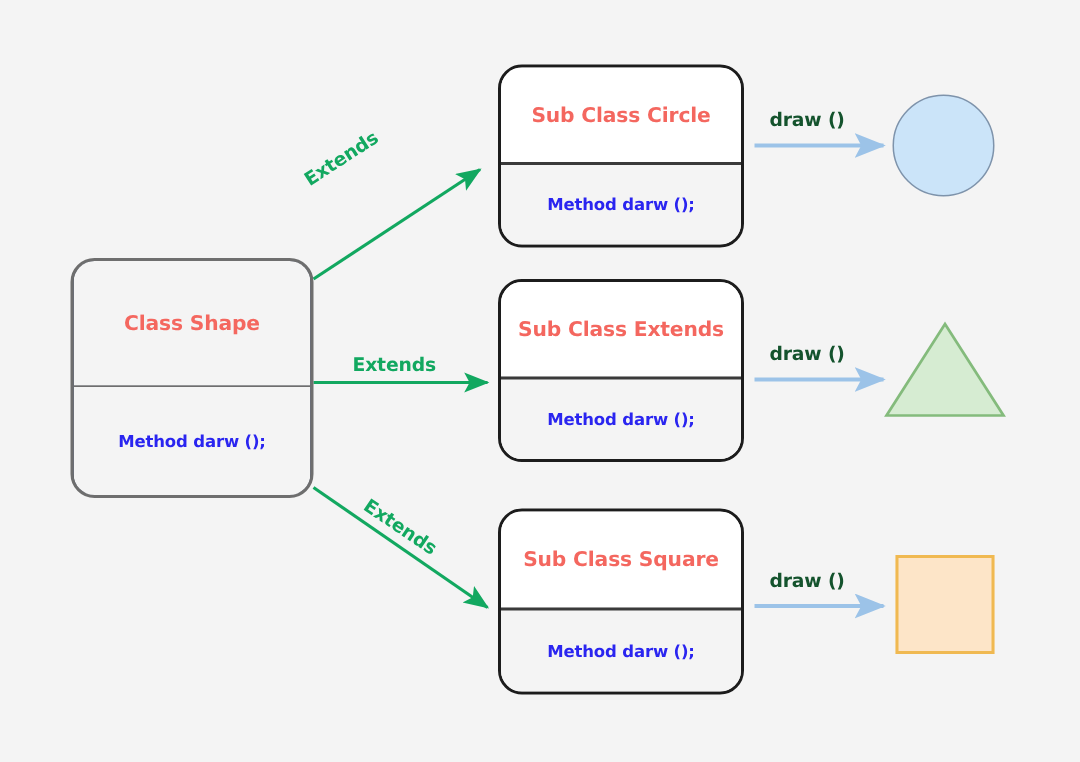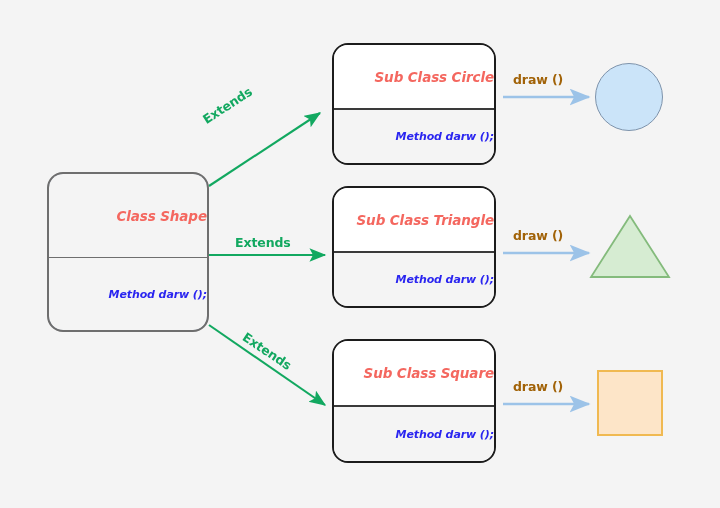--- a/index.html
+++ b/index.html
@@ -40,23 +40,22 @@
     border: 2px solid #6e6e6e;
     background: #0f172a;
   }
   .class-box.sub {
     border: 2.5px solid #1c1c1c;
     background: #f4f4f4;
   }
   .compartment {
     display: flex;
     align-items: center;
-    justify-content: flex-end;
+    justify-content: center;
     box-sizing: border-box;
-    font-style: italic;
   }
   .class-box.sub .compartment.head {
     background: #ffffff;
   }
   .class-box.sub .compartment.body {
     background: #f4f4f4;
     border-top: 2.5px solid #3a3a3a;
   }
   .class-box.base .compartment.head {
     background: #f4f4f4;
@@ -85,21 +84,21 @@
   .edge-label {
     position: absolute;
     color: #12a860;
     font-weight: bold;
     font-size: 12.5px;
     white-space: nowrap;
     letter-spacing: -0.1px;
   }
   .draw-label {
     position: absolute;
-    color: #a16207;
+    color: #14532d;
     font-weight: bold;
     font-size: 12.5px;
     white-space: nowrap;
     letter-spacing: -0.1px;
   }
 
   
   .shape {
     position: absolute;
     box-sizing: border-box;
@@ -153,21 +152,21 @@
     <div class="compartment head" style="height:63px;">
       <span class="title-text">Sub Class Circle</span>
     </div>
     <div class="compartment body" style="flex:1;">
       <span class="method-text">Method darw ();</span>
     </div>
   </div>
 
   <div class="class-box sub" style="left:332px; top:186px; width:164px; height:122px;">
     <div class="compartment head" style="height:63px;">
-      <span class="title-text">Sub Class Triangle</span>
+      <span class="title-text">Sub Class Extends</span>
     </div>
     <div class="compartment body" style="flex:1;">
       <span class="method-text">Method darw ();</span>
     </div>
   </div>
 
   <div class="class-box sub" style="left:332px; top:339px; width:164px; height:124px;">
     <div class="compartment head" style="height:64px;">
       <span class="title-text">Sub Class Square</span>
     </div>

